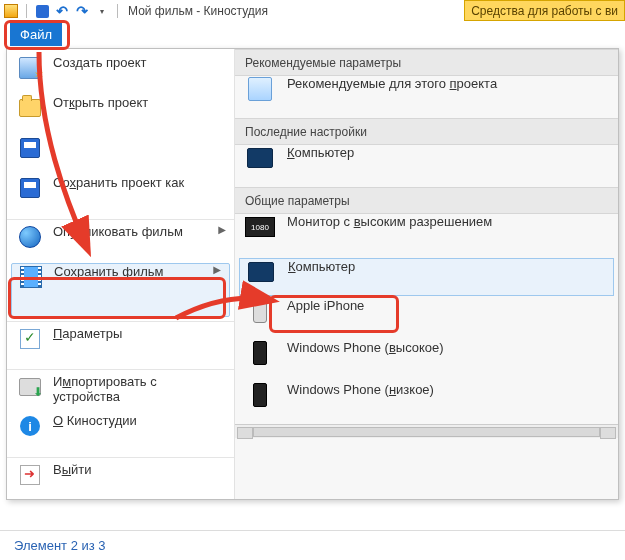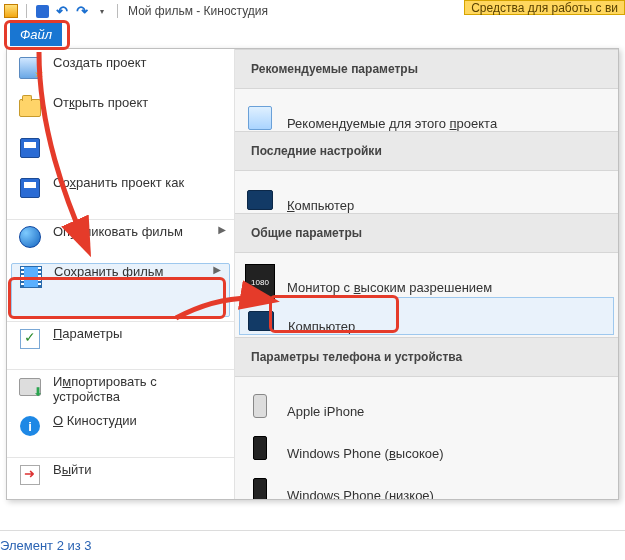--- a/index.html
+++ b/index.html
@@ -3,51 +3,51 @@
 <meta charset="utf-8">
 <style>
   * { box-sizing: border-box; font-family: "Segoe UI", Tahoma, sans-serif; }
   body { margin:0; background:#fff; width:625px; height:560px; overflow:hidden; position:relative; }
 
   .titlebar { height:22px; background:#fff; border-bottom:0; display:flex; align-items:center; font-size:12px; color:#333; padding-left:4px; gap:4px; position:relative; }
   .titlebar .qat { display:flex; align-items:center; gap:6px; }
   .qaticon { width:14px; height:14px; display:flex; align-items:center; justify-content:center;}
   .divider-v { width:1px; height:14px; background:#bbb; margin:0 2px;}
   .title-text { margin-left:4px; color:#444;}
-  .ribbon-hint { position:absolute; right:0; top:0; height:15px; background:#ffd75e; border:1px solid #d6a400; color:#5a4200; font-size:12px; display:flex; align-items:center; padding:0 6px; }
-
-  .file-tab { position:absolute; left:10px; top:22px; width:52px; height:24px; background:#1976d2; color:#fff; font-size:13px; display:flex; align-items:center; justify-content:center; z-index:5;font-style:italic; }
+  .ribbon-hint { position:absolute; right:0; top:0; height:21px; background:#ffd75e; border:1px solid #d6a400; color:#5a4200; font-size:12px; display:flex; align-items:center; padding:0 6px; }
+
+  .file-tab { position:absolute; left:10px; top:22px; width:52px; height:24px; background:#1976d2; color:#fff; font-size:13px; display:flex; align-items:center; justify-content:center; z-index:5; }
   .file-tab-highlight { position:absolute; left:4px; top:20px; width:66px; height:30px; border:3px solid #e53b2a; border-radius:6px; z-index:6; pointer-events:none;}
 
   .menu-wrap { position:absolute; left:6px; top:48px; right:6px; bottom:60px; background:#fff; border:1px solid #bfbfbf; box-shadow:2px 2px 6px rgba(0,0,0,.2); display:flex; }
   .left-col { width:228px; border-right:1px solid #e2e2e2; padding:6px 0; overflow:hidden;}
   .right-col { flex:1; overflow:auto; background:#f7f7f7;}
 
   .menu-item { display:flex; align-items:flex-start; height:40px; padding:0 10px; font-size:13px; color:#333; position:relative; }
   .menu-item .mi-icon { width:26px; height:26px; margin-right:10px; flex:0 0 26px; display:flex; align-items:center; justify-content:center;}
   .menu-item.sep { border-top:1px solid #e5e5e5; margin-top:4px; padding-top:4px; height:44px;}
   .menu-item .arrow-right { position:absolute; right:8px; color:#666; font-size:10px;}
   .menu-item.hovered { background:#e9f2fb; border:1px solid #9ec8ee; border-radius:2px; margin:0 4px; padding:0 6px; height:54px;}
   .menu-item .text u { text-decoration: underline; }
 
   .save-movie-highlight { position:absolute; left:8px; top:277px; width:218px; height:42px; border:3px solid #e53b2a; border-radius:6px; z-index:8; pointer-events:none;}
 
-  .r-header { height:40px; background:#e9e9e9; border-top:1px solid #d6d6d6; border-bottom:1px solid #d6d6d6; font-size:12px; font-weight:bold; color:#444; display:flex; align-items:center; padding:0 16px;}
-  .r-item { display:flex; align-items:flex-end; height:42px; padding:0 10px; font-size:13px; color:#333; background:#f7f7f7;}
+  .r-header { height:27px; background:#e9e9e9; border-top:1px solid #d6d6d6; border-bottom:1px solid #d6d6d6; font-size:12px; font-weight:normal; color:#444; display:flex; align-items:center; padding:0 10px;}
+  .r-item { display:flex; align-items:flex-start; height:42px; padding:0 10px; font-size:13px; color:#333; background:#f7f7f7;}
   .r-item .ri-icon { width:30px; height:26px; margin-right:12px; flex:0 0 30px; display:flex; align-items:center; justify-content:center;}
   .r-item.selected { background:#e9f2fb; border:1px solid #9ec8ee; margin:2px 4px; height:38px; padding:0 6px;}
   .r-item .text u { text-decoration: underline; }
   .r-scrollbar-stub { height:14px; background:#eee; border-top:1px solid #ccc; position:relative;}
   .r-scrollbar-stub::before, .r-scrollbar-stub::after { content:""; position:absolute; top:2px; width:14px; height:10px; background:#ddd; border:1px solid #bbb;}
   .r-scrollbar-stub::before{left:2px;} .r-scrollbar-stub::after{right:2px;}
   .r-scroll-thumb{position:absolute; left:18px; right:18px; top:2px; height:10px; background:#d9d9d9; border:1px solid #bbb;}
 
   .comp-highlight { position:absolute; left:269px; top:295px; width:130px; height:38px; border:3px solid #e53b2a; border-radius:6px; z-index:8; pointer-events:none;}
 
-  .status { position:absolute; left:0; right:0; bottom:0; height:30px; border-top:1px solid #dcdcdc; background:#fff; color:#2a63b3; font-size:13px; display:flex; align-items:center; }
+  .status { position:absolute; left:0; right:0; bottom:0; height:30px; border-top:1px solid #dcdcdc; background:#fff; color:#2a63b3; font-size:13px; display:flex; align-items:center; padding-left:14px;}
 
   
   .arrow-svg{position:absolute; z-index:9; pointer-events:none;}
 
   
   .ic-proj-new{width:22px;height:22px;background:linear-gradient(#cfe6ff,#6aa8e6);border:1px solid #5a8ac0;border-radius:2px;position:relative;}
   .ic-proj-new::after{content:"✶";position:absolute;right:-4px;bottom:-4px;color:#f5b301;font-size:12px;}
   .ic-open{width:22px;height:18px;background:#ffd469;border:1px solid #c79a2c;border-radius:2px;position:relative;}
   .ic-open::before{content:"";position:absolute;left:2px;top:-5px;width:8px;height:5px;background:#ffd469;border:1px solid #c79a2c;border-bottom:none;border-radius:2px 2px 0 0;}
   .ic-save{width:20px;height:20px;background:#2a6bd4;border:1px solid #1c4a94;border-radius:2px;position:relative;}
@@ -57,21 +57,21 @@
   .ic-film::before,.ic-film::after{content:"";position:absolute;top:0;bottom:0;width:3px;background:repeating-linear-gradient(#fff,#fff 2px,#2a6bad 2px,#2a6bad 4px);}
   .ic-film::before{left:0;} .ic-film::after{right:0;}
   .ic-import{width:22px;height:18px;background:#ddd;border:1px solid #999;border-radius:2px;position:relative;}
   .ic-import::after{content:"⬇";position:absolute;right:-3px;bottom:-4px;color:#2aa44f;font-size:12px;}
   .ic-params{width:20px;height:20px;background:#fff;border:1px solid #7aa8d6;position:relative;}
   .ic-params::after{content:"✓";position:absolute;left:3px;top:-1px;color:#2a8a2a;font-size:14px;}
   .ic-about{width:20px;height:20px;border-radius:50%;background:#1e88e5;color:#fff;display:flex;align-items:center;justify-content:center;font-weight:bold;font-size:13px;}
   .ic-exit{width:20px;height:20px;background:#fff;border:1px solid #aaa;position:relative;}
   .ic-exit::after{content:"➜";position:absolute;left:3px;top:0;color:#d33;font-size:13px;}
   .ic-monitor{width:26px;height:20px;background:#123a66;border:1px solid #0c2848;border-radius:2px;}
-  .ic-1080{width:30px;height:36px;background:#222;color:#fff;font-size:8px;display:flex;align-items:center;justify-content:center;border:1px solid #000;}
+  .ic-1080{width:30px;height:20px;background:#222;color:#fff;font-size:8px;display:flex;align-items:center;justify-content:center;border:1px solid #000;}
   .ic-mail{width:26px;height:18px;background:#fff;border:1px solid #999;position:relative;}
   .ic-mail::after{content:"";position:absolute;left:0;right:0;top:0;border-left:13px solid transparent;border-right:13px solid transparent;border-top:10px solid #ccc;}
   .ic-iphone{width:14px;height:24px;background:#ddd;border:1px solid #888;border-radius:3px;}
   .ic-wp{width:14px;height:24px;background:#222;border:1px solid #000;border-radius:2px;}
   .ic-rec{width:24px;height:24px;background:linear-gradient(#dff0ff,#aad4ff);border:1px solid #6aa0d8;border-radius:2px;}
   .ic-undo,.ic-redo{color:#1b6fd0;font-size:14px;font-weight:bold;}
   .ic-qat-save{width:13px;height:13px;background:#2a6bd4;border-radius:2px;}
   .ic-app{width:14px;height:14px;background:linear-gradient(#ffe07a,#f3a712);border:1px solid #c47d00;}
   .ic-dd{font-size:8px;color:#555;}
 </style>
@@ -199,21 +199,20 @@
         </span>
       <span class="text"><span>Монитор с </span><u>в</u><span>ысоким разрешением</span></span>
     </div>
     <div class="r-item selected">
       <span class="ri-icon">
           <span class="ic-monitor"></span>
         </span>
       <span class="text"><u>К</u><span>омпьютер</span></span>
     </div>
 
-    <div class="r-header">Параметры телефона и устройства</div>
     <div class="r-item">
       <span class="ri-icon">
           <span class="ic-iphone"></span>
         </span>
       <span class="text">Apple iPhone</span>
     </div>
     <div class="r-item">
       <span class="ri-icon">
           <span class="ic-wp"></span>
         </span>

